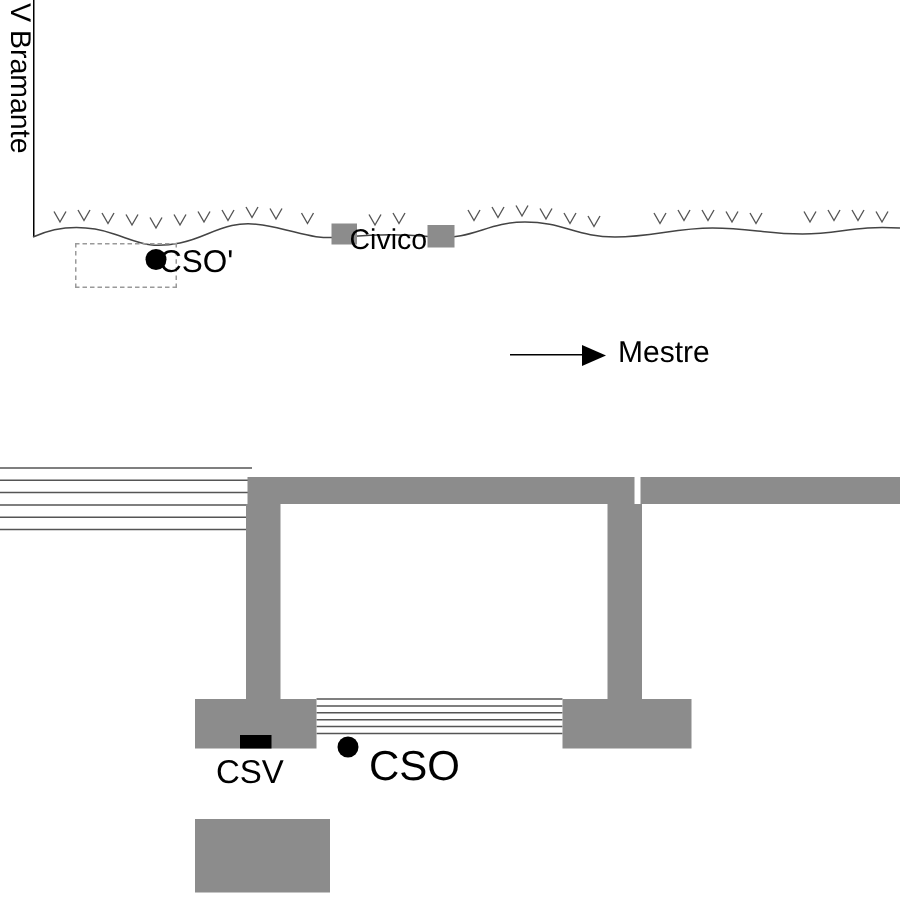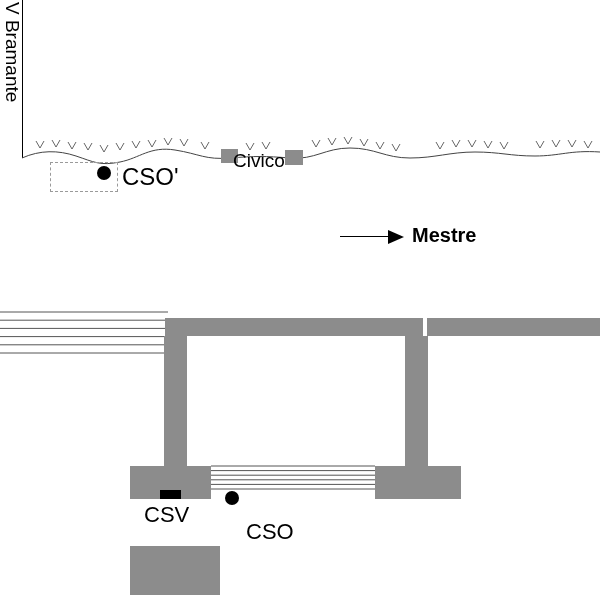--- a/index.html
+++ b/index.html
@@ -15,39 +15,39 @@
     transform:rotate(90deg);
   }
   .terrain-svg{position:absolute;left:0;top:0;}
   .building{position:absolute;background:var(--gray,#8c8c8c);}
   .b1{left:221px;top:149px;width:17px;height:14px;}
   .b2{left:285px;top:150px;width:18px;height:15px;}
   .civico-label{left:233px;top:118px;font-size:19px;margin-top:32px;}
   .dashed-zone{position:absolute;left:50px;top:162px;width:66px;height:28px;border:1px dashed #9a9a9a;}
   .dot{position:absolute;width:14px;height:14px;border-radius:50%;background:var(--ink,#000);}
   .cso-prime-dot{left:97px;top:166px;}
-  .cso-prime-label{left:122px;top:163px;font-size:24px;}
+  .cso-prime-label{left:106px;top:163px;font-size:21px;}
   .arrow-line{position:absolute;left:340px;top:236px;width:49px;height:0;border-top:1.5px solid #000;}
   .arrow-head{
     position:absolute;left:388px;top:229.5px;width:0;height:0;
     border-left:16px solid var(--ink,#000);
     border-top:7px solid transparent;border-bottom:7px solid transparent;
   }
-  .mestre-label{left:412px;top:224px;font-size:20px;font-weight:bold;}
+  .mestre-label{left:412px;top:224px;font-size:20px;}
   .gray{position:absolute;background:var(--gray,#8c8c8c);}
   .beam-left{left:165px;top:318px;width:258px;height:18px;}
   .beam-right{left:427px;top:318px;width:173px;height:18px;}
   .pier-left{left:164px;top:336px;width:23px;height:130px;}
   .pier-right{left:405px;top:336px;width:23px;height:130px;}
   .footing-left{left:130px;top:466px;width:81px;height:33px;}
   .footing-right{left:375px;top:466px;width:86px;height:33px;}
   .csv-marker{position:absolute;left:160px;top:490px;width:21px;height:9px;background:var(--ink,#000);}
   .cso-dot{left:225px;top:491px;}
   .csv-label{left:144px;top:502px;font-size:22px;text-align:center;}
-  .cso-label{left:246px;top:519px;font-size:22px;}
+  .cso-label{left:246px;top:495px;font-size:28px;}
   .foundation-block{left:130px;top:546px;width:90px;height:49px;}
 </style>
 </head>
 <body>
 
 <div class="canvas">
 
   <div class="street-line"></div>
   <div class="street-label label">V Bramante</div>
 

